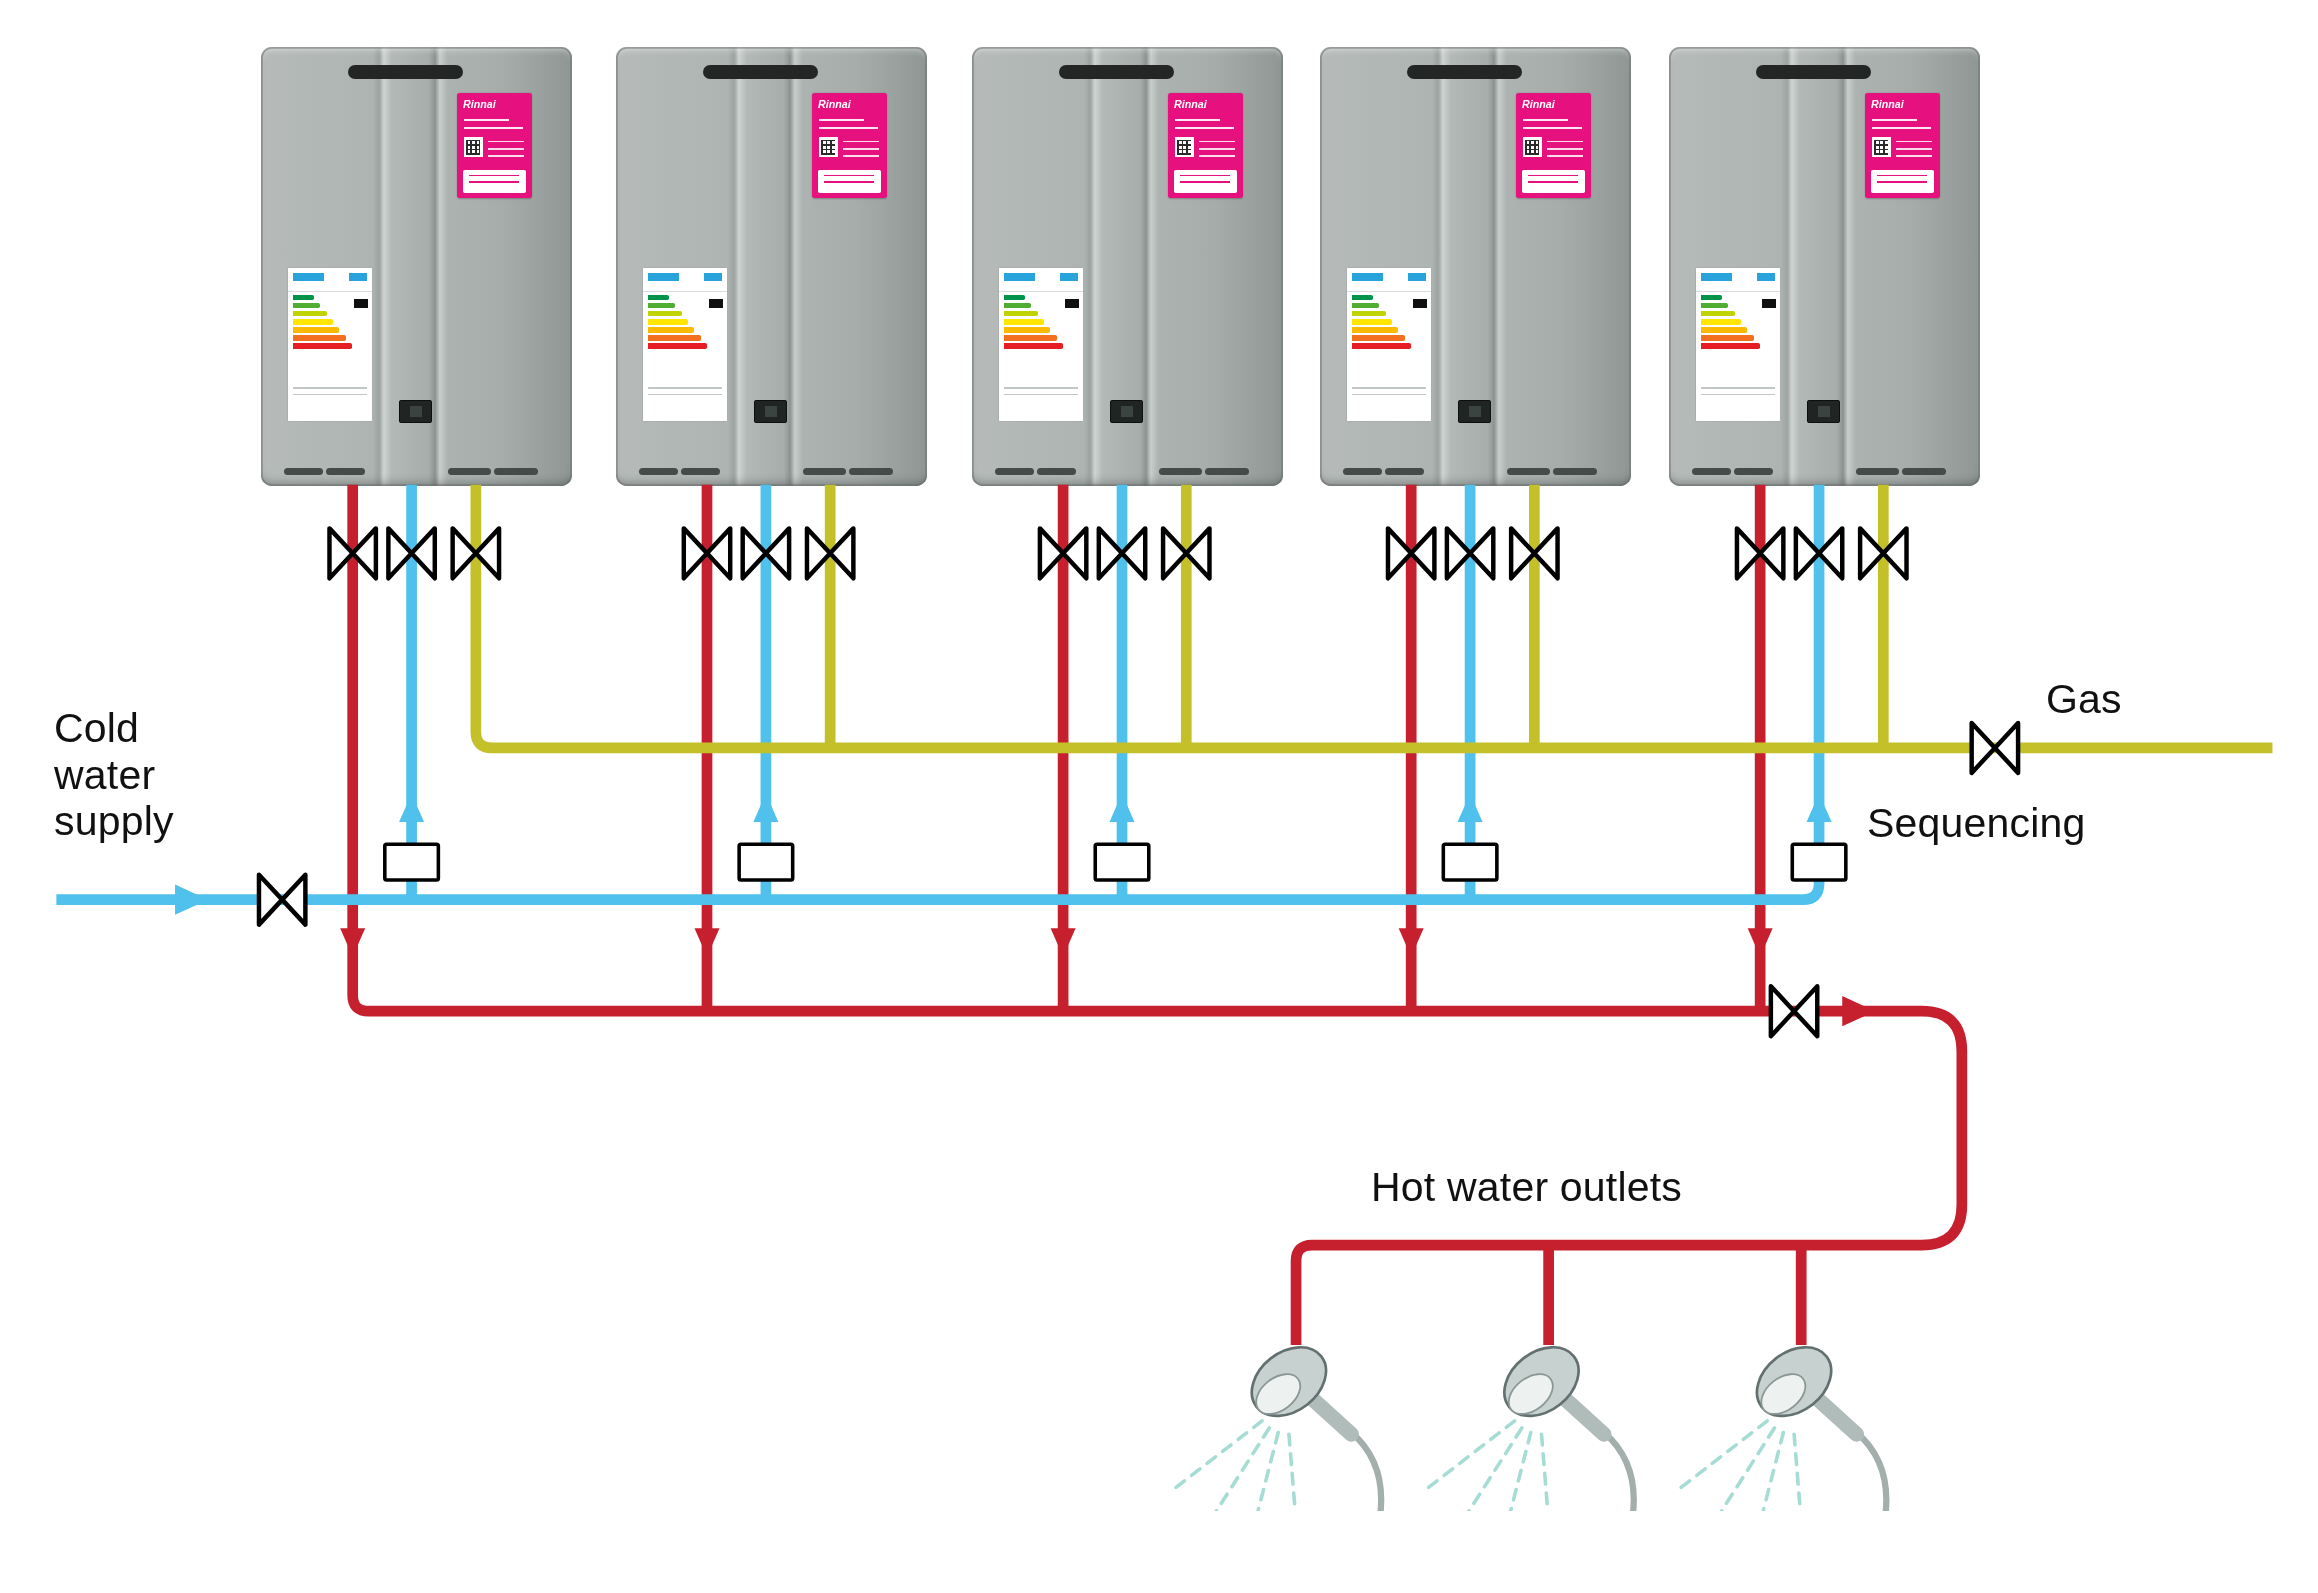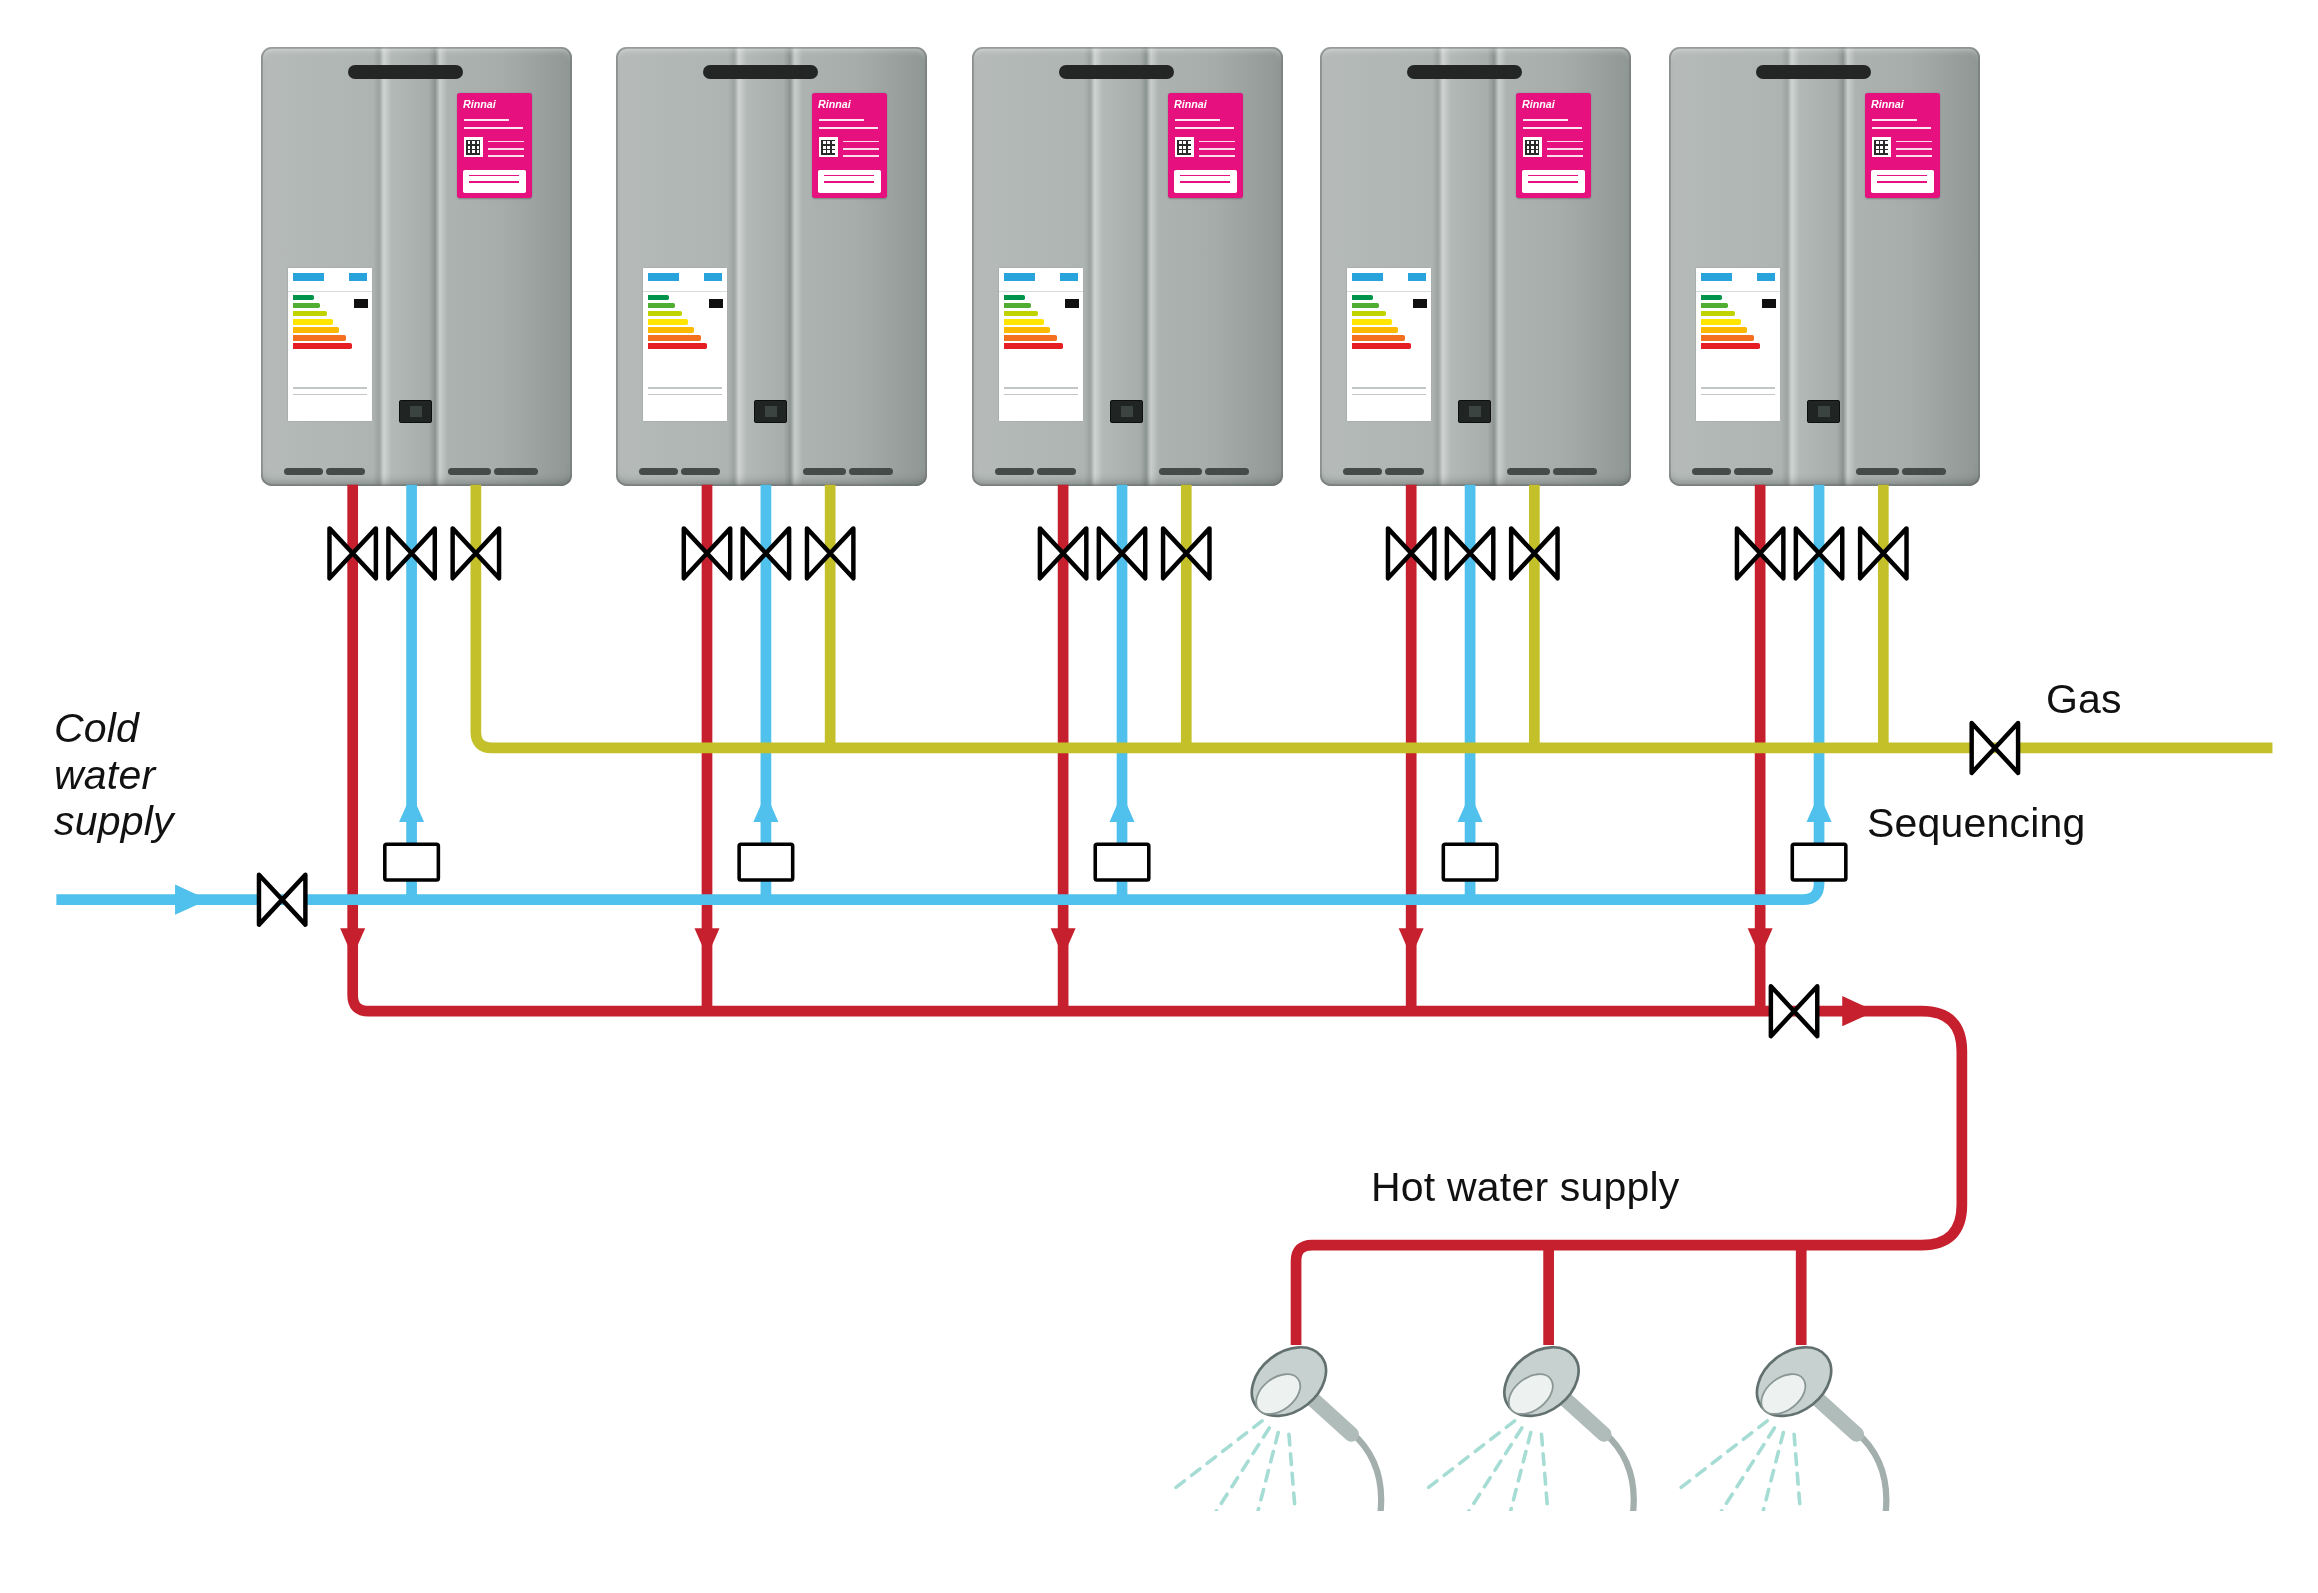--- a/index.html
+++ b/index.html
@@ -5,21 +5,21 @@
   :root{
     --hot:#c6202e; --cold:#4fc1ec; --gas:#c4c02a;
     --brand:#e6117e; --spray:#a5dcd4; --text:#111111;
   }
   html,body{margin:0;padding:0;background:#ffffff;}
   #stage{position:relative;width:2319px;height:1511px;background:#fff;overflow:hidden;
          font-family:"Liberation Sans",sans-serif;}
   
   .lbl{position:absolute;font-size:41px;color:var(--text);line-height:1.14;
        white-space:pre-line;letter-spacing:0.2px;}
-  #lbl-cold{left:54px;top:705px;font-style:italic;}
+  #lbl-cold{left:54px;top:705px;}
   #lbl-gas{left:2046px;top:664px;margin-top:12px;}
   #lbl-seq{left:1867px;top:800px;}
   #lbl-hot{left:1371px;top:1164px;}
   
   #pipes{position:absolute;left:0;top:0;}
   .pipe{fill:none;stroke-width:12;stroke-linejoin:round;}
   .pipe.hot{stroke:var(--hot);}
   .pipe.cold{stroke:var(--cold);}
   .pipe.gas{stroke:var(--gas);}
   .arrow.hot{fill:var(--hot);}
@@ -398,15 +398,15 @@
       <use href="#shower" transform="translate(1735,1507)"></use>
       <use href="#shower" transform="translate(2018,1507)"></use>
     </g>
   </svg>
 
   <div id="lbl-cold" class="lbl">Cold
 water
 supply</div>
   <div id="lbl-gas" class="lbl">Gas</div>
   <div id="lbl-seq" class="lbl">Sequencing</div>
-  <div id="lbl-hot" class="lbl">Hot water supply</div>
+  <div id="lbl-hot" class="lbl">Hot water outlets</div>
 </div>
 
 
 </body></html>

